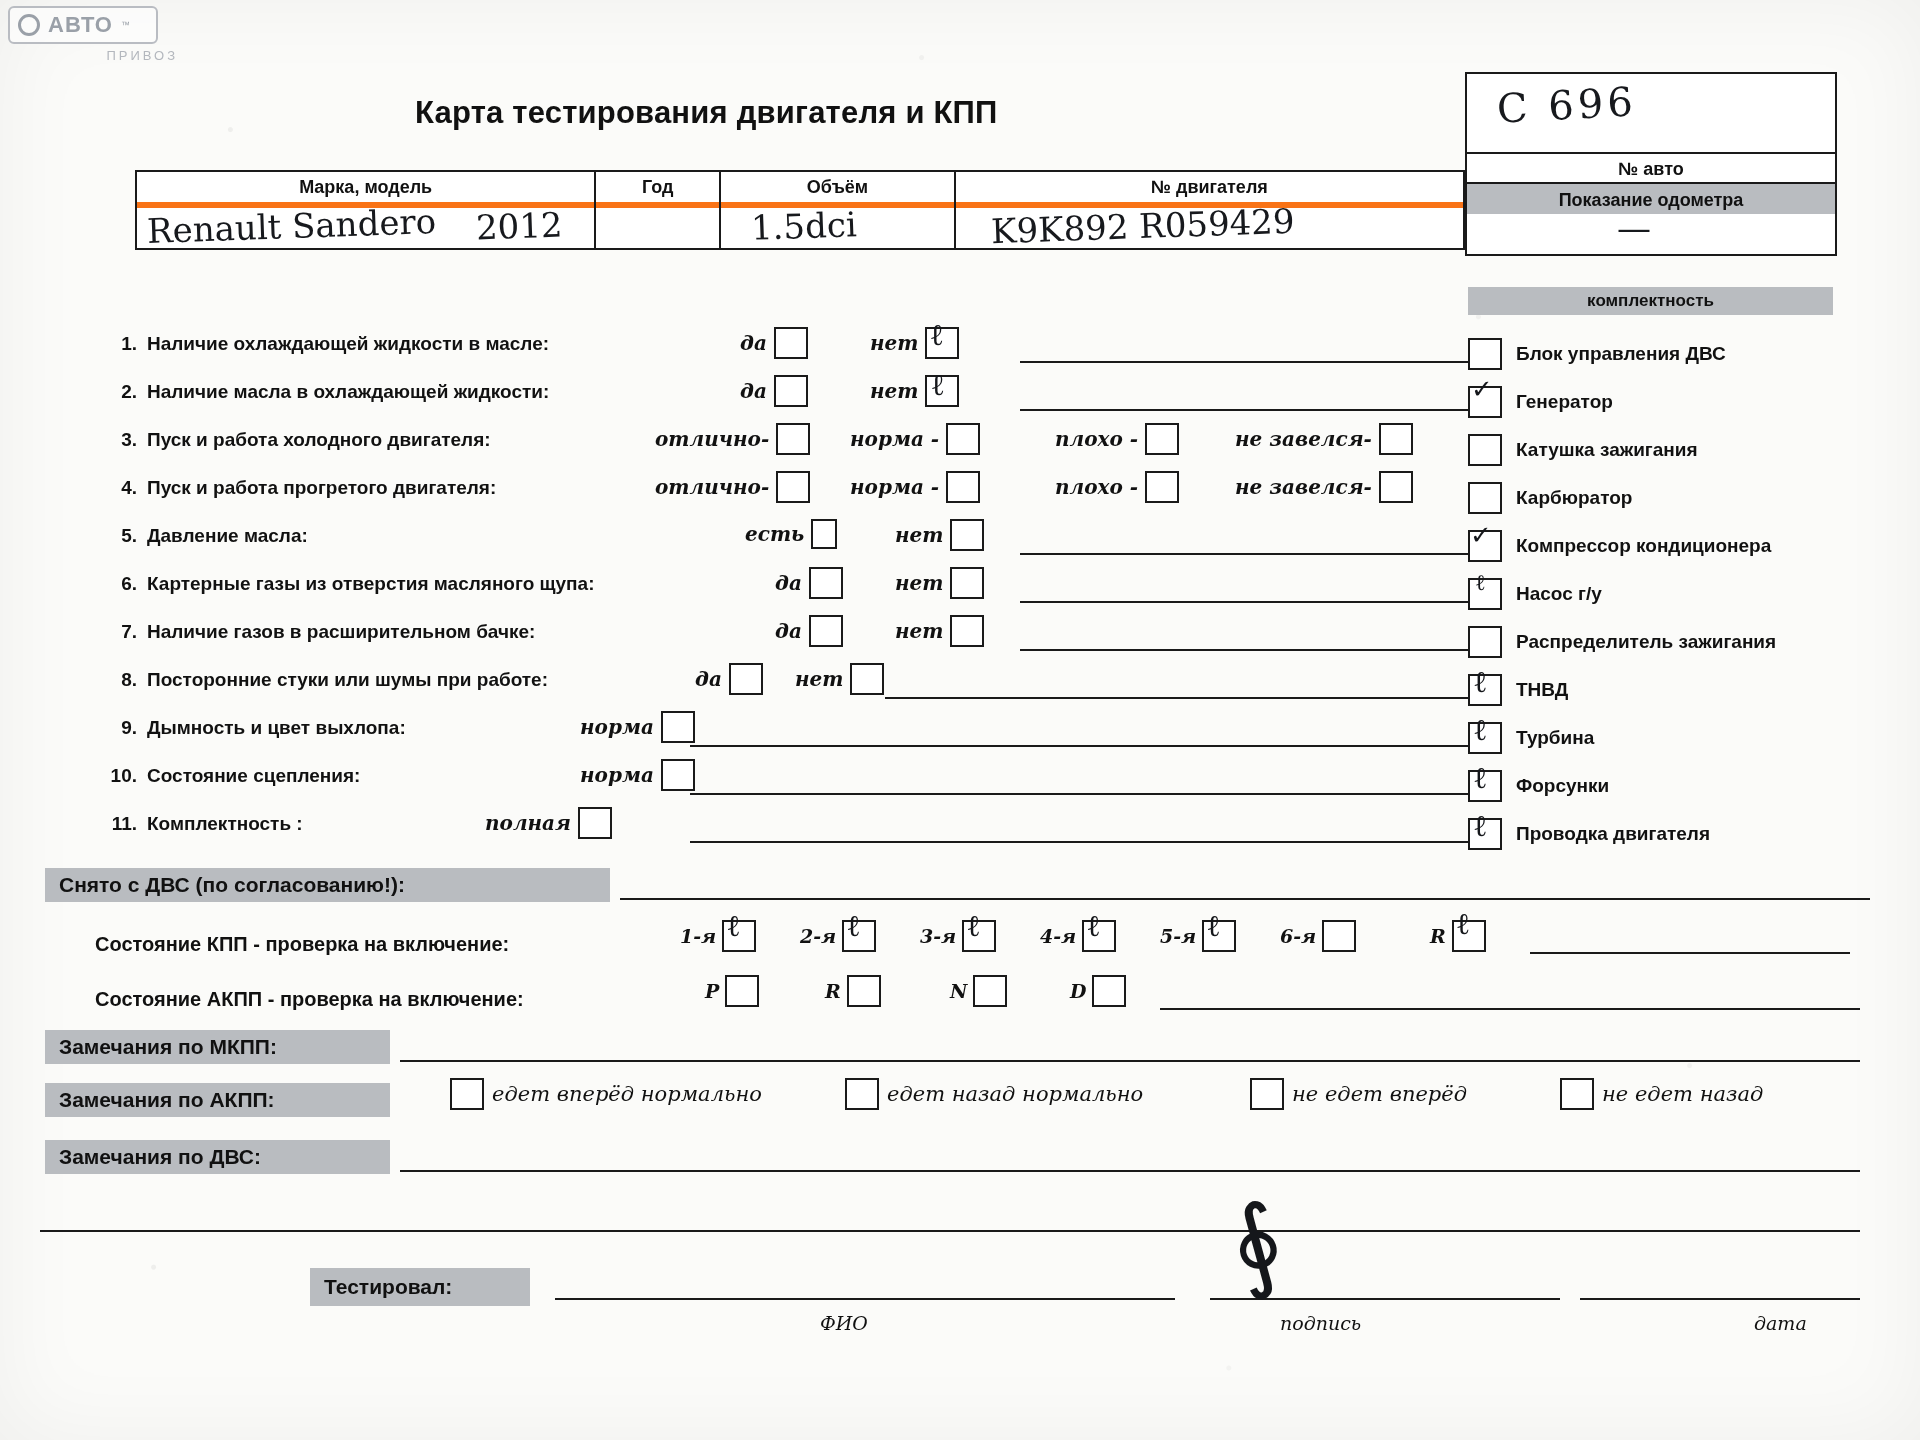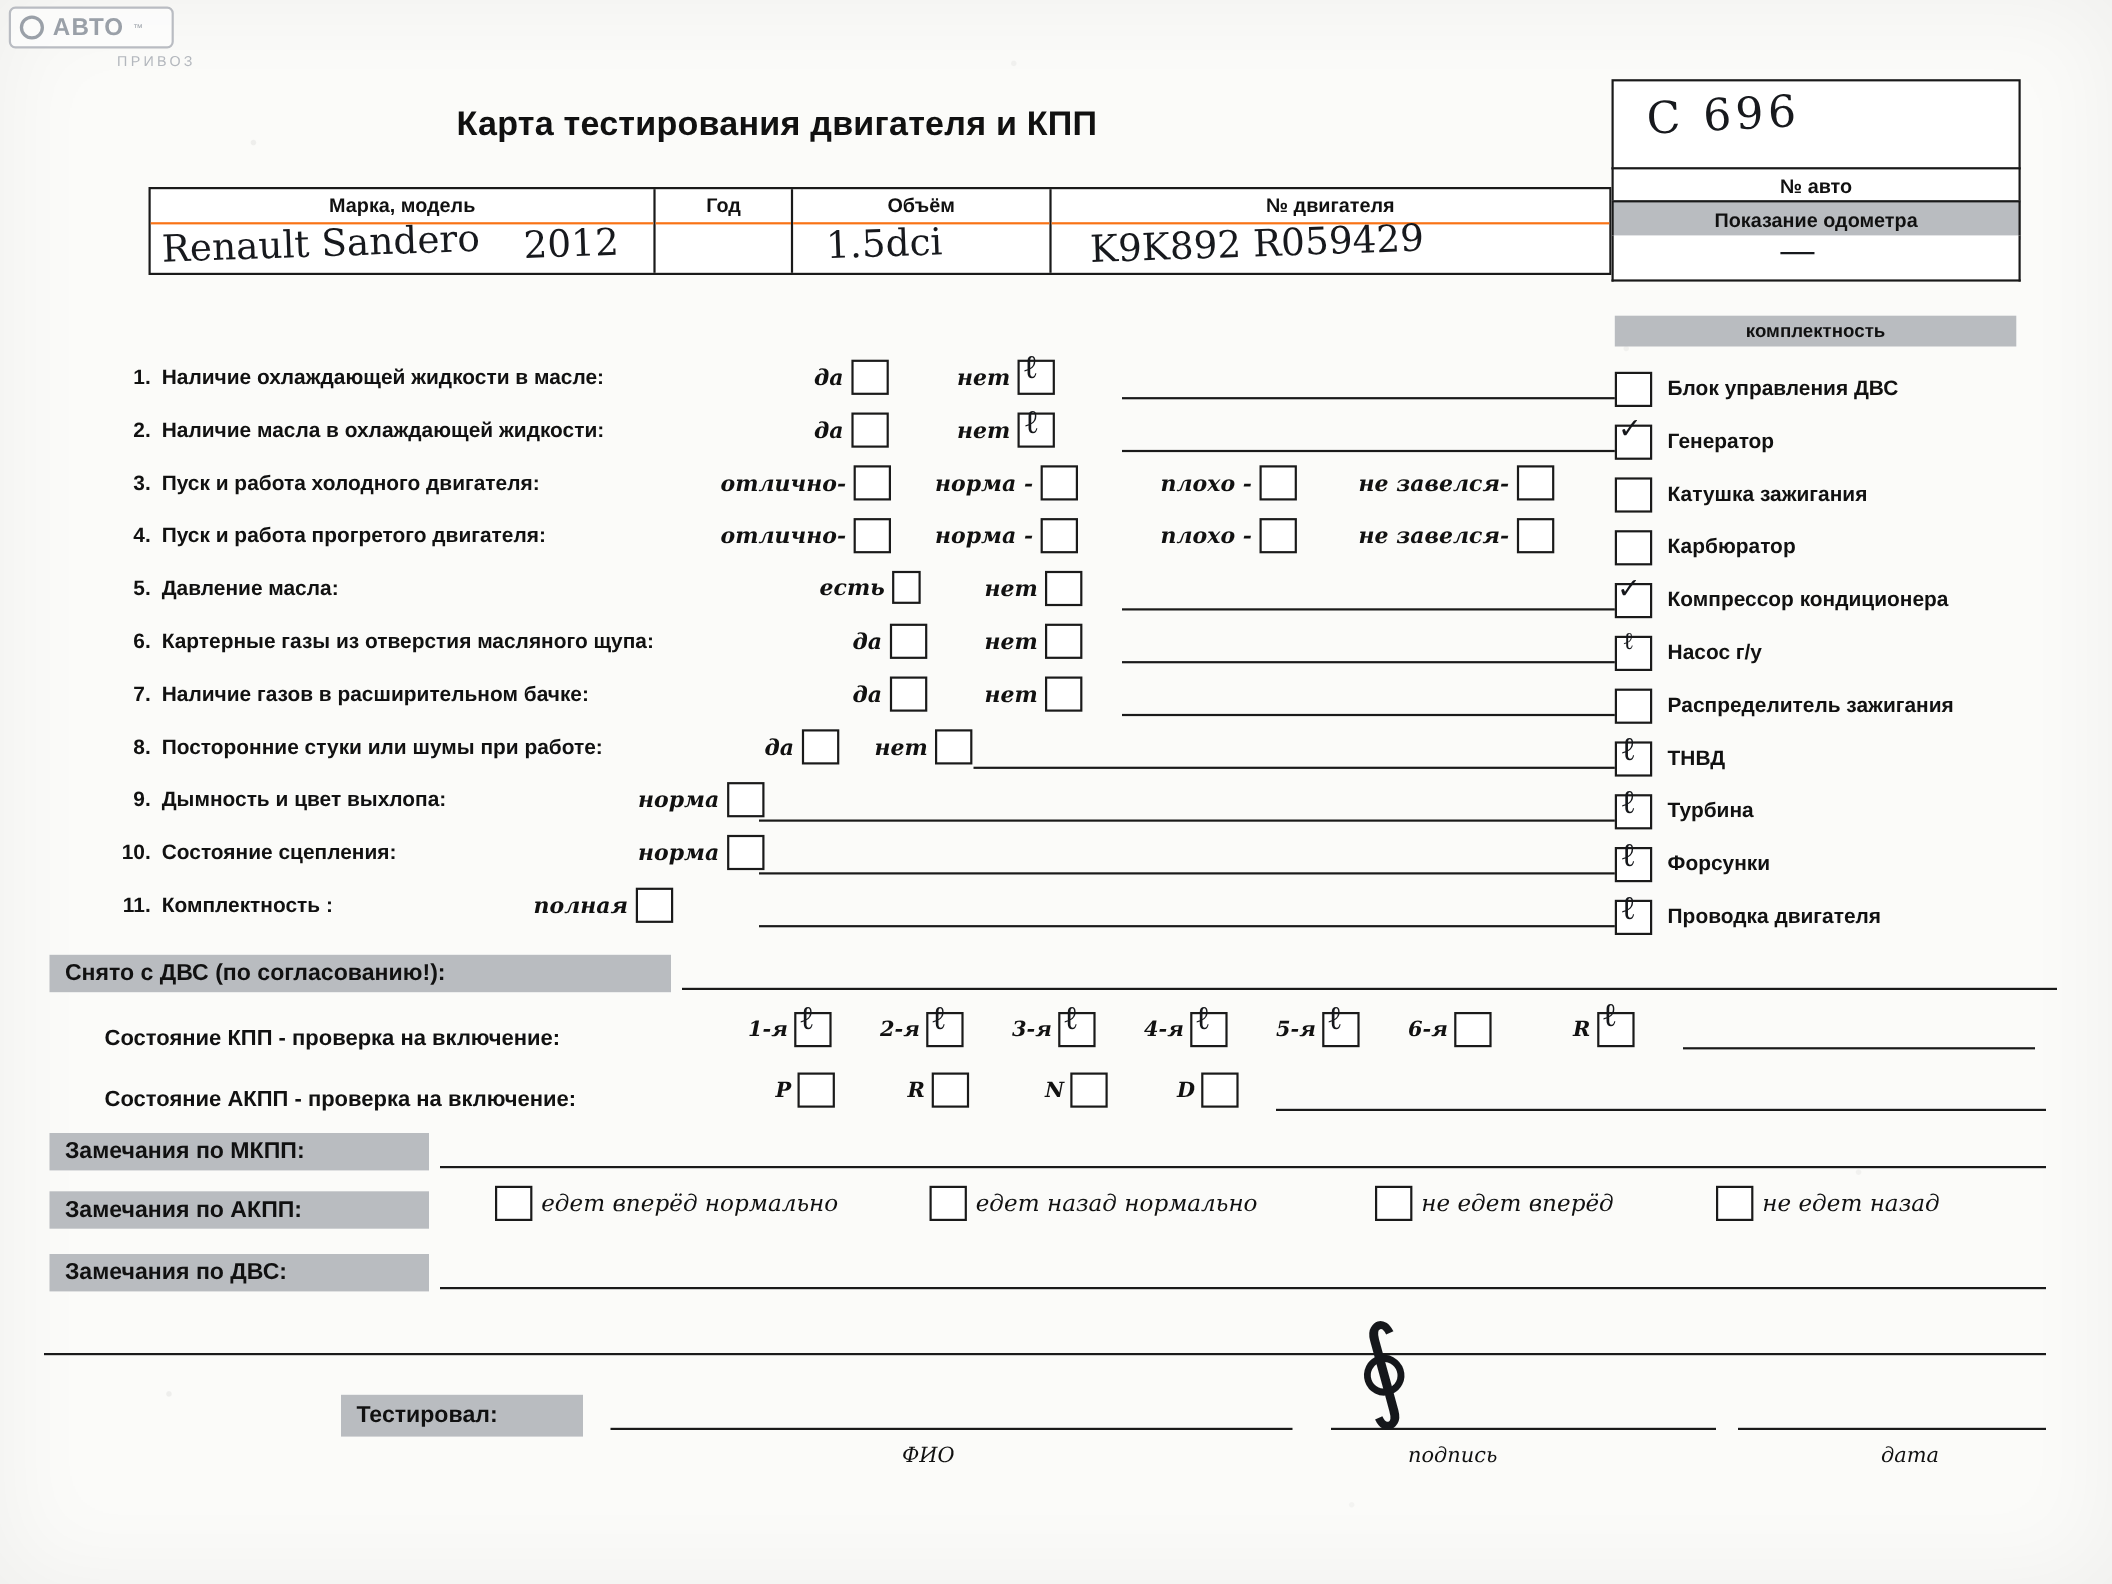--- a/index.html
+++ b/index.html
@@ -80,21 +80,21 @@
 
   
   .head-table{
     position:absolute;left:135px;top:170px;width:1330px;height:80px;
     border:2px solid #1a1a1a;background:#fff;box-sizing:border-box;
     display:flex;
   }
   .ht-col{border-right:2px solid #1a1a1a;box-sizing:border-box;position:relative;}
   .ht-col:last-child{border-right:none;}
   .ht-head{
-    height:30px;border-bottom:2px solid #f97316;
+    height:30px;border-bottom:6px solid #f97316;
     display:flex;align-items:center;justify-content:center;
     font-weight:bold;font-size:18px;
   }
   .ht-val{height:46px;position:relative;}
   .hand{
     font-family:"DejaVu Serif", serif;color:#17191d;
   }
   .ht-val .hand{
     position:absolute;left:10px;top:-2px;font-size:34px;transform:rotate(-2deg);
   }
@@ -536,13 +536,13 @@
 <div class="line" style="left:400px;top:1170px;width:1460px"></div>
 <div class="line" style="left:40px;top:1230px;width:1820px"></div>
 
 <div class="band" style="left:310px;top:1268px;width:220px;height:38px">Тестировал:</div>
 <div class="line" style="left:555px;top:1298px;width:620px"></div>
 <div class="line" style="left:1210px;top:1298px;width:350px"></div>
 <div class="line" style="left:1580px;top:1298px;width:280px"></div>
 <div class="sig-scribble" style="left:1230px;top:1185px">∮</div>
 <div class="sig-cap" style="left:820px;top:1312px">ФИО</div>
 <div class="sig-cap" style="left:1280px;top:1312px">подпись</div>
-<div class="sig-cap" style="left:1710px;top:1312px">дата</div>
+<div class="sig-cap" style="left:1754px;top:1312px">дата</div>
 
 </body></html>

